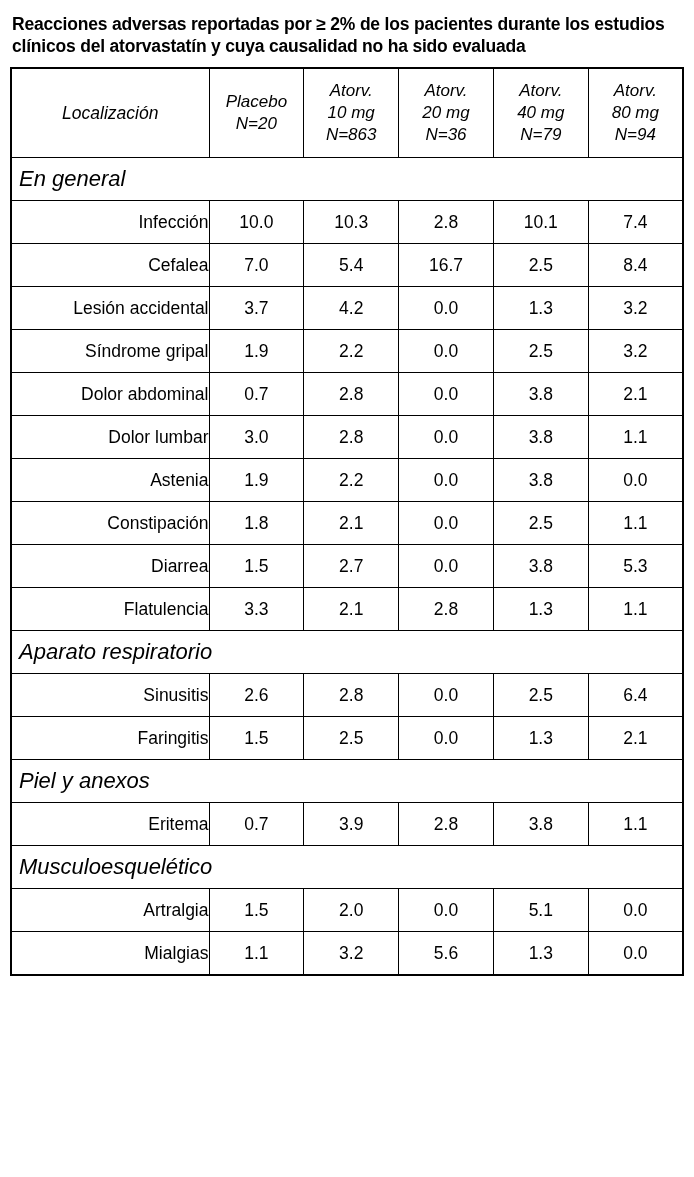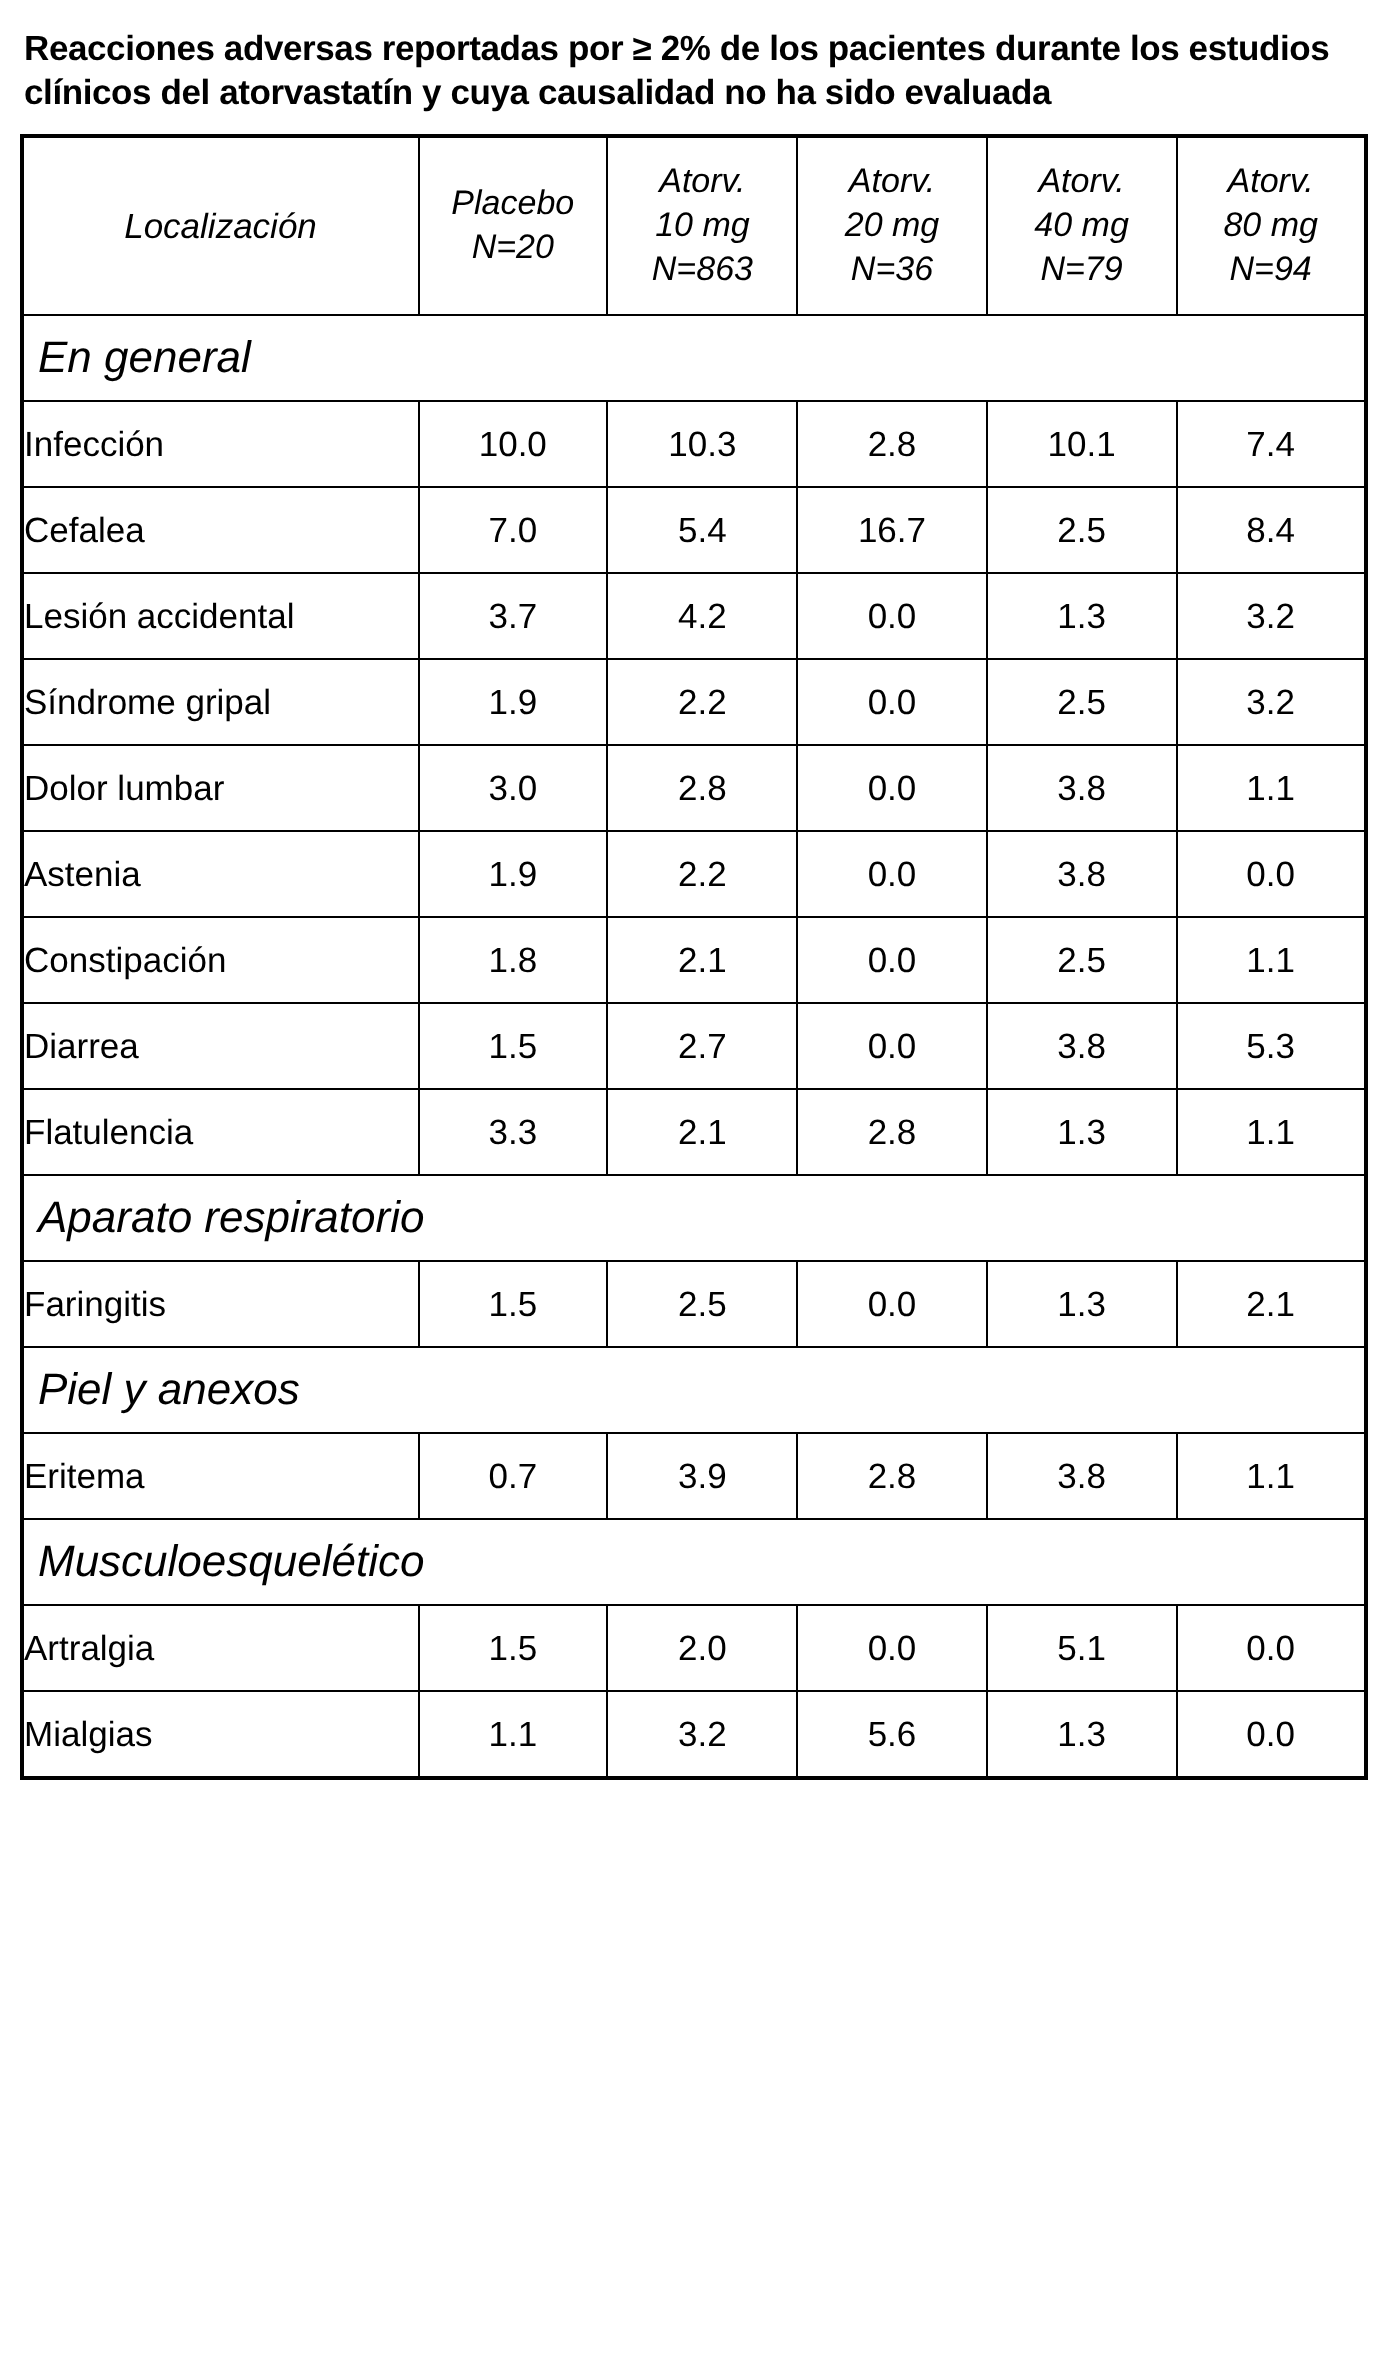--- a/index.html
+++ b/index.html
@@ -52,21 +52,21 @@
     border-bottom: 2px solid #000000;
   }
   thead th .hdr-line { display: block; }
   thead th.loc-head { font-size: 17.5px; margin-top: 47px; }
 
   tbody td {
     height: 42px;
     font-size: 17.5px;
   }
   td.loc {
-    text-align: left;
+    text-align: right;
     padding-left: 7px;
     white-space: nowrap;
   }
   td.val {
     text-align: center;
   }
   tr.section td {
     font-style: italic;
     text-align: left;
     padding-left: 7px;
@@ -151,20 +151,28 @@
         </tr>
         <tr>
           <td class="loc">Síndrome gripal</td>
           <td class="val">1.9</td>
           <td class="val">2.2</td>
           <td class="val">0.0</td>
           <td class="val">2.5</td>
           <td class="val">3.2</td>
         </tr>
         <tr>
+          <td class="loc">Dolor abdominal</td>
+          <td class="val">0.7</td>
+          <td class="val">2.8</td>
+          <td class="val">0.0</td>
+          <td class="val">3.8</td>
+          <td class="val">2.1</td>
+        </tr>
+        <tr>
           <td class="loc">Dolor lumbar</td>
           <td class="val">3.0</td>
           <td class="val">2.8</td>
           <td class="val">0.0</td>
           <td class="val">3.8</td>
           <td class="val">1.1</td>
         </tr>
         <tr>
           <td class="loc">Astenia</td>
           <td class="val">1.9</td>
@@ -194,20 +202,28 @@
           <td class="val">3.3</td>
           <td class="val">2.1</td>
           <td class="val">2.8</td>
           <td class="val">1.3</td>
           <td class="val">1.1</td>
         </tr>
         <tr class="section">
           <td colspan="6">Aparato respiratorio</td>
         </tr>
         <tr>
+          <td class="loc">Sinusitis</td>
+          <td class="val">2.6</td>
+          <td class="val">2.8</td>
+          <td class="val">0.0</td>
+          <td class="val">2.5</td>
+          <td class="val">6.4</td>
+        </tr>
+        <tr>
           <td class="loc">Faringitis</td>
           <td class="val">1.5</td>
           <td class="val">2.5</td>
           <td class="val">0.0</td>
           <td class="val">1.3</td>
           <td class="val">2.1</td>
         </tr>
         <tr class="section">
           <td colspan="6">Piel y anexos</td>
         </tr>

